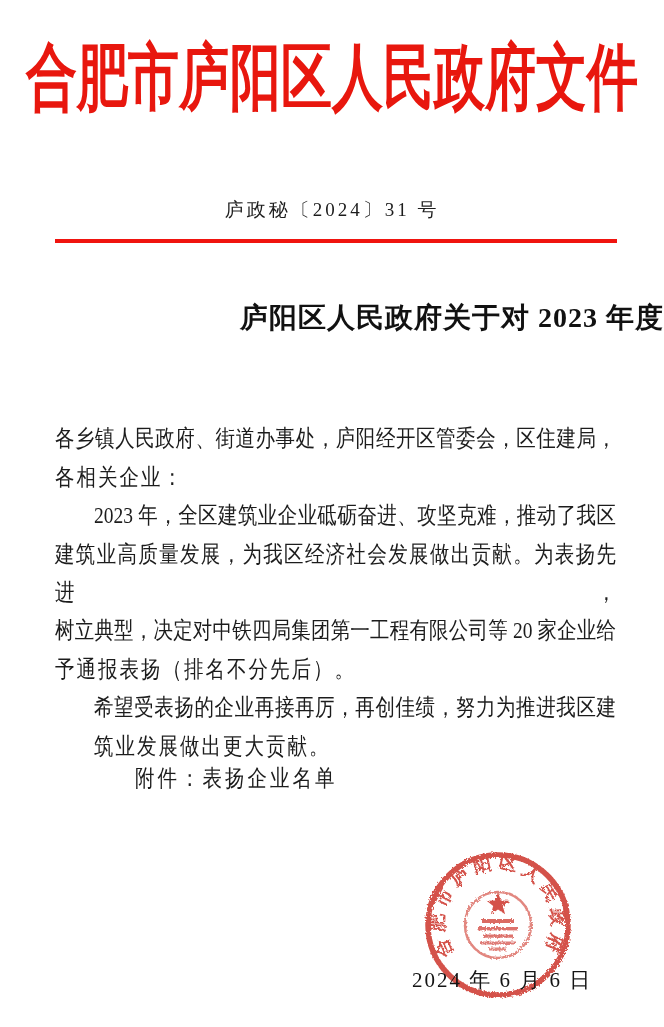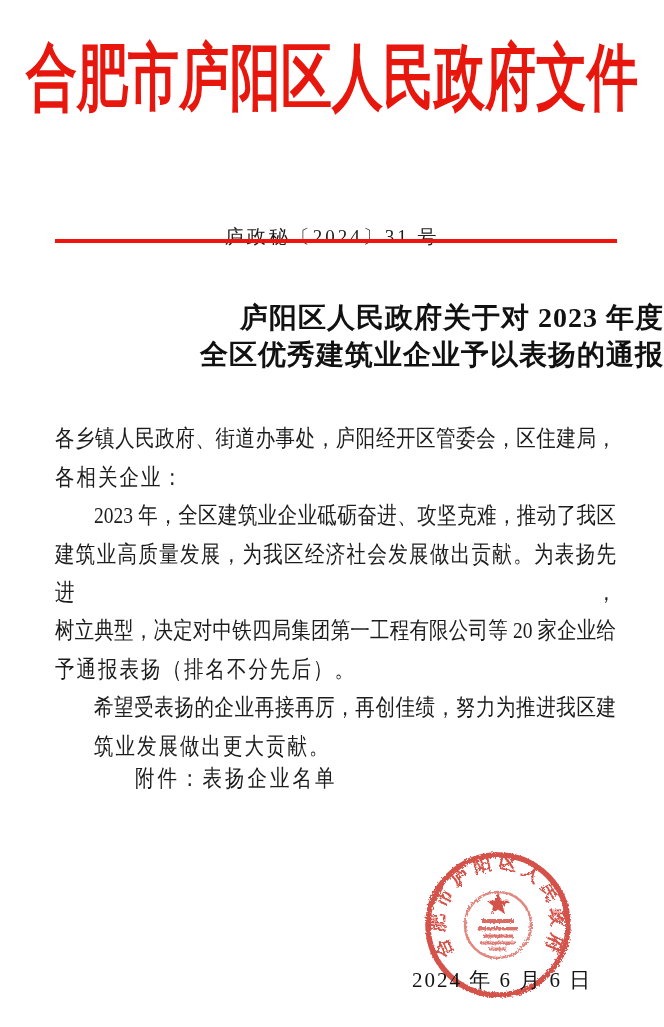--- a/index.html
+++ b/index.html
@@ -29,21 +29,20 @@
   }
   .doc-number {
     position: absolute;
     top: 197px;
     left: 0;
     right: 0;
     text-align: center;
     font-size: 19px;
     letter-spacing: 3px;
     color: #1c1c1c;
-    margin-top: 27px;
   }
   .red-rule {
     position: absolute;
     top: 239px;
     left: 55px;
     width: 562px;
     height: 4px;
     background: #f0140f;
   }
   .doc-title {
@@ -112,21 +111,20 @@
 <div class="page">
 
   <div class="header-title">合肥市庐阳区人民政府文件</div>
 
   <div class="doc-number">庐政秘〔2024〕31 号</div>
 
   <div class="red-rule"></div>
 
   <div class="doc-title">
     <div>庐阳区人民政府关于对 2023 年度</div>
-    <div>全区优秀建筑业企业予以表扬的通报</div>
   </div>
 
   <div class="body-text">
       <div class="body-line j">各乡镇人民政府、街道办事处，庐阳经开区管委会，区住建局，</div>
       <div class="body-line">各相关企业：</div>
       <div class="body-line j ind">2023 年，全区建筑业企业砥砺奋进、攻坚克难，推动了我区</div>
       <div class="body-line j">建筑业高质量发展，为我区经济社会发展做出贡献。为表扬先进，</div>
       <div class="body-line j">树立典型，决定对中铁四局集团第一工程有限公司等 20 家企业给</div>
       <div class="body-line">予通报表扬（排名不分先后）。</div>
       <div class="body-line j ind">希望受表扬的企业再接再厉，再创佳绩，努力为推进我区建</div>

